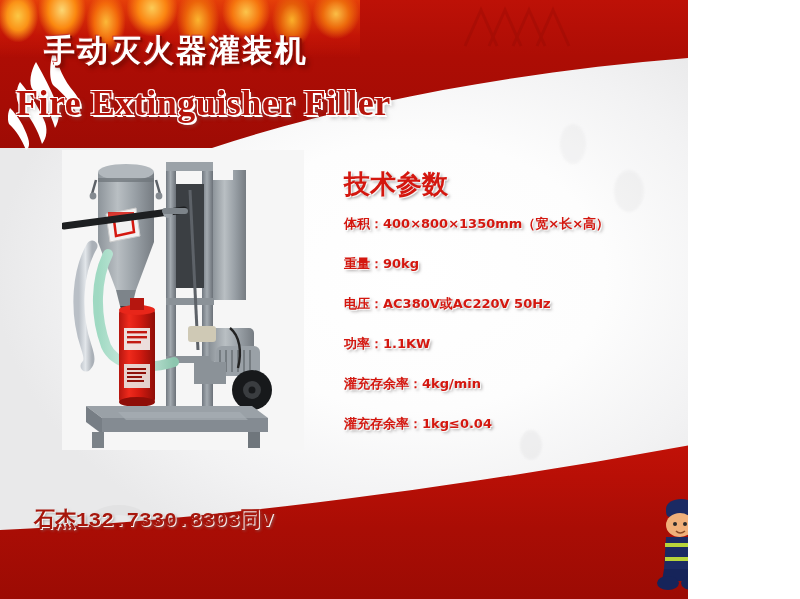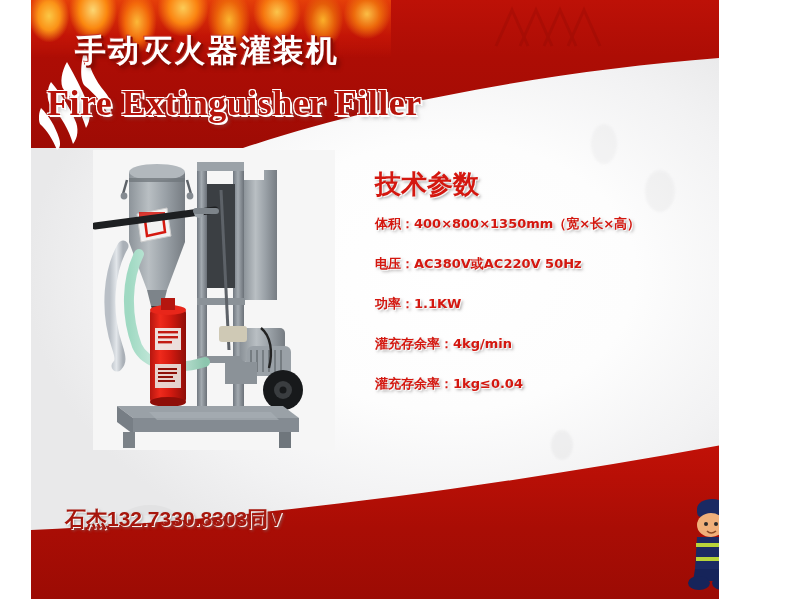--- a/index.html
+++ b/index.html
@@ -4,21 +4,20 @@
 <title>Fire Extinguisher Filler</title>
 <style>
   html,body{margin:0;padding:0;background:#fff;}
   body{font-family:"Liberation Sans","DejaVu Sans",sans-serif;}
 
   #poster{
     position:relative;
     width:688px;height:599px;
     overflow:hidden;
     background:#ffffff;
-    margin-left:31px;
   }
 
   
   .bg-sheen{
     position:absolute;left:0;top:0;width:800px;height:599px;
     background:
       radial-gradient(ellipse 420px 300px at 52% 46%, #ffffff 0%, #fdfdfd 45%, #f2f2f3 78%, #e9e9ea 100%);
   }
   
   .wm{position:absolute;border-radius:50%;background:#dededf;opacity:.55;filter:blur(1.2px);}
@@ -125,21 +124,21 @@
       radial-gradient(ellipse 34px 44px at 578px 46px,#ffdf6a 0%,#fc8c11 44%,rgba(190,20,5,0) 80%),
       radial-gradient(ellipse 28px 36px at 648px 50px,#ffc63e 0%,#f2710c 46%,rgba(188,20,5,0) 82%),
       radial-gradient(ellipse 36px 46px at 718px 44px,#ffe madrid 0%,#ff9616 44%,rgba(190,20,5,0) 80%),
       radial-gradient(ellipse 26px 34px at 776px 50px,#ffc03a 0%,#ec6a0b 48%,rgba(185,20,5,0) 84%),
       linear-gradient(0deg,#e83c08 0%,#cf1e06 55%,rgba(170,13,5,0) 100%);
   }
 
   
   .contact{
     position:absolute;left:34px;top:505px;
-    font-family:Liberation Sans, sans-serif;
+    font-family:Liberation Mono, monospace;
     font-weight:700;font-size:21px;white-space:nowrap;
     color:#a6160c;
     text-shadow:1px 1px 0 rgba(255,255,255,.9), 2px 2px 3px rgba(130,125,125,.6);
   }
 
   
   .mascots{position:absolute;left:640px;top:487px;width:150px;height:106px;}
 </style>
 </head>
 <body>
@@ -285,20 +284,21 @@
     <path d="M24,256 L24,272 L40,284 L40,268 Z" fill="#777e85"></path>
     <path d="M40,268 L206,268 L206,282 L40,282 Z" fill="#848b92"></path>
     <rect x="30" y="282" width="12" height="16" fill="#7b8288"></rect>
     <rect x="186" y="282" width="12" height="16" fill="#6f767c"></rect>
     <path d="M56,262 L178,262 L186,270 L64,270 Z" fill="#a7aeb4" opacity=".7"></path>
   </svg>
 
   <div class="specs">
     <div class="spec-line head">技术参数</div>
     <div class="spec-line">体积：400×800×1350mm（宽×长×高）</div>
+    <div class="spec-line">重量：90kg</div>
     <div class="spec-line">电压：AC380V或AC220V   50Hz</div>
     <div class="spec-line">功率：1.1KW</div>
     <div class="spec-line">灌充存余率：4kg/min</div>
     <div class="spec-line">灌充存余率：1kg≤0.04</div>
   </div>
 
   <div class="bottom-wrap">
     <div class="bottom-red"></div>
     <div class="bottom-flames"></div>
   </div>

